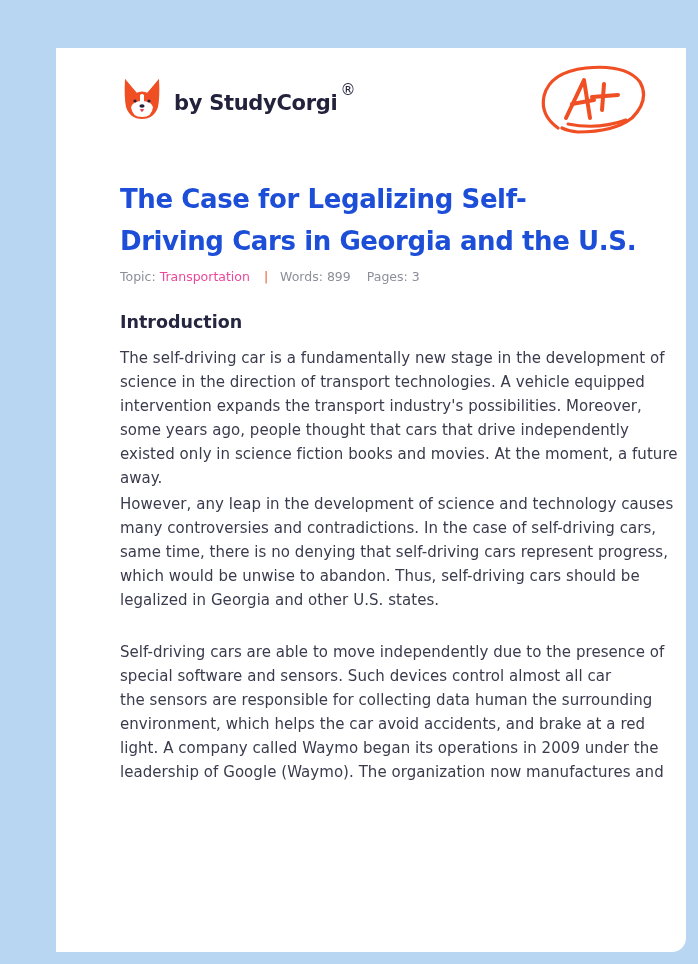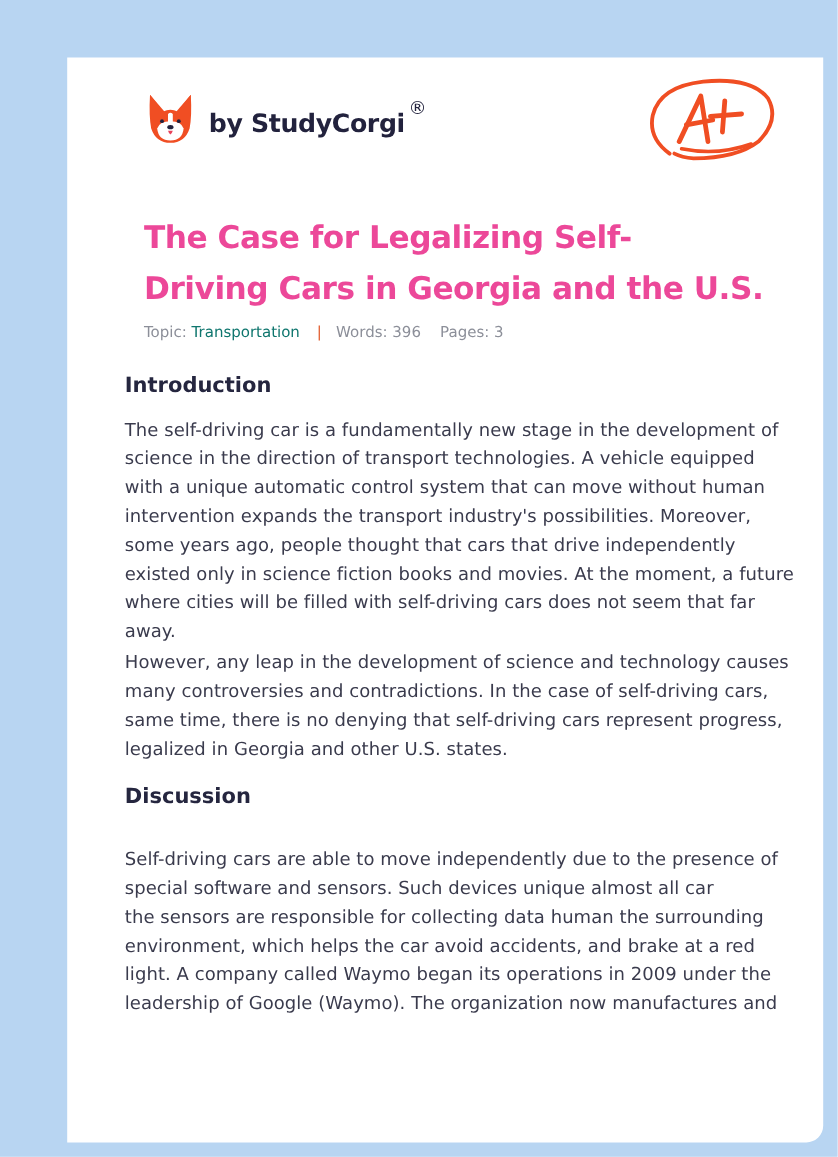--- a/index.html
+++ b/index.html
@@ -63,46 +63,46 @@
     .title {
       position: absolute;
       left: 64px;
       top: 130px;
       width: 540px;
       margin: 0;
       font-family: "DejaVu Sans", sans-serif;
       font-weight: bold;
       font-size: 26px;
       line-height: 42px;
-      color: #ec4899;
+      color: #1d4ed8;
       letter-spacing: -0.4px;
     }
     .meta {
       position: absolute;
       left: 64px;
       top: 221px;
       font-family: "DejaVu Sans", sans-serif;
       font-size: 12.5px;
       color: #8c8f99;
       white-space: nowrap;
     }
     .meta .topic-value {
-      color: #0f766e;
+      color: #ec4899;
     }
     .meta .sep {
       color: #e25b2c;
       margin: 0 8px 0 10px;
     }
     .meta .gap {
       display: inline-block;
       width: 8px;
     }
     .content {
       position: absolute;
-      left: 48px;
+      left: 64px;
       top: 262px;
       width: 520px;
     }
     .section-heading {
       margin: 0;
       font-family: "DejaVu Sans", sans-serif;
       font-weight: bold;
       font-size: 17.5px;
       line-height: 24px;
       color: #25263f;
@@ -155,52 +155,50 @@
 
   <h1 class="title">
     <span class="line">The Case for Legalizing Self-</span>
     <span class="line">Driving Cars in Georgia and the U.S.</span>
   </h1>
 
   <div class="meta">
     <span>Topic:</span>
     <a class="topic-value">Transportation</a>
     <span class="sep">|</span>
-    <span>Words: 396</span>
+    <span>Words: 899</span>
     <span class="gap"></span>
     <span>Pages: 3</span>
   </div>
 
   <div class="content">
 
     <h2 class="section-heading" style="margin-top:0;">Introduction</h2>
 
     <p class="para" style="margin-top:12px;">
       <span class="line">The self-driving car is a fundamentally new stage in the development of</span>
       <span class="line">science in the direction of transport technologies. A vehicle equipped</span>
-      <span class="line">with a unique automatic control system that can move without human</span>
       <span class="line">intervention expands the transport industry's possibilities. Moreover,</span>
       <span class="line">some years ago, people thought that cars that drive independently</span>
       <span class="line">existed only in science fiction books and movies. At the moment, a future</span>
-      <span class="line">where cities will be filled with self-driving cars does not seem that far</span>
       <span class="line">away.</span>
     </p>
 
     <p class="para" style="margin-top:2px;">
       <span class="line">However, any leap in the development of science and technology causes</span>
       <span class="line">many controversies and contradictions. In the case of self-driving cars,</span>
       <span class="line">same time, there is no denying that self-driving cars represent progress,</span>
+      <span class="line">which would be unwise to abandon. Thus, self-driving cars should be</span>
       <span class="line">legalized in Georgia and other U.S. states.</span>
     </p>
 
-    <h2 class="section-heading" style="margin-top:16px;">Discussion</h2>
 
     <p class="para" style="margin-top:28px;">
       <span class="line">Self-driving cars are able to move independently due to the presence of</span>
-      <span class="line">special software and sensors. Such devices unique almost all car</span>
+      <span class="line">special software and sensors. Such devices control almost all car</span>
       <span class="line">the sensors are responsible for collecting data human the surrounding</span>
       <span class="line">environment, which helps the car avoid accidents, and brake at a red</span>
       <span class="line">light. A company called Waymo began its operations in 2009 under the</span>
       <span class="line">leadership of Google (Waymo). The organization now manufactures and</span>
     </p>
 
   </div>
 </div>
 
 </body></html>

